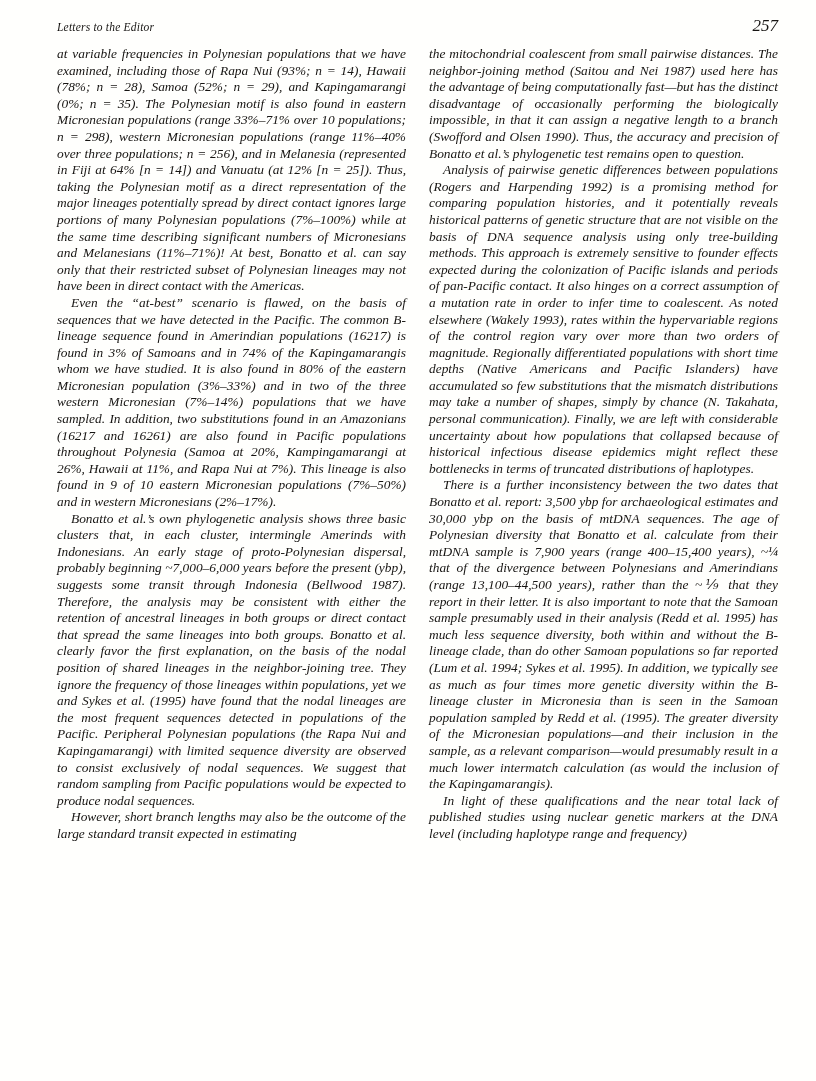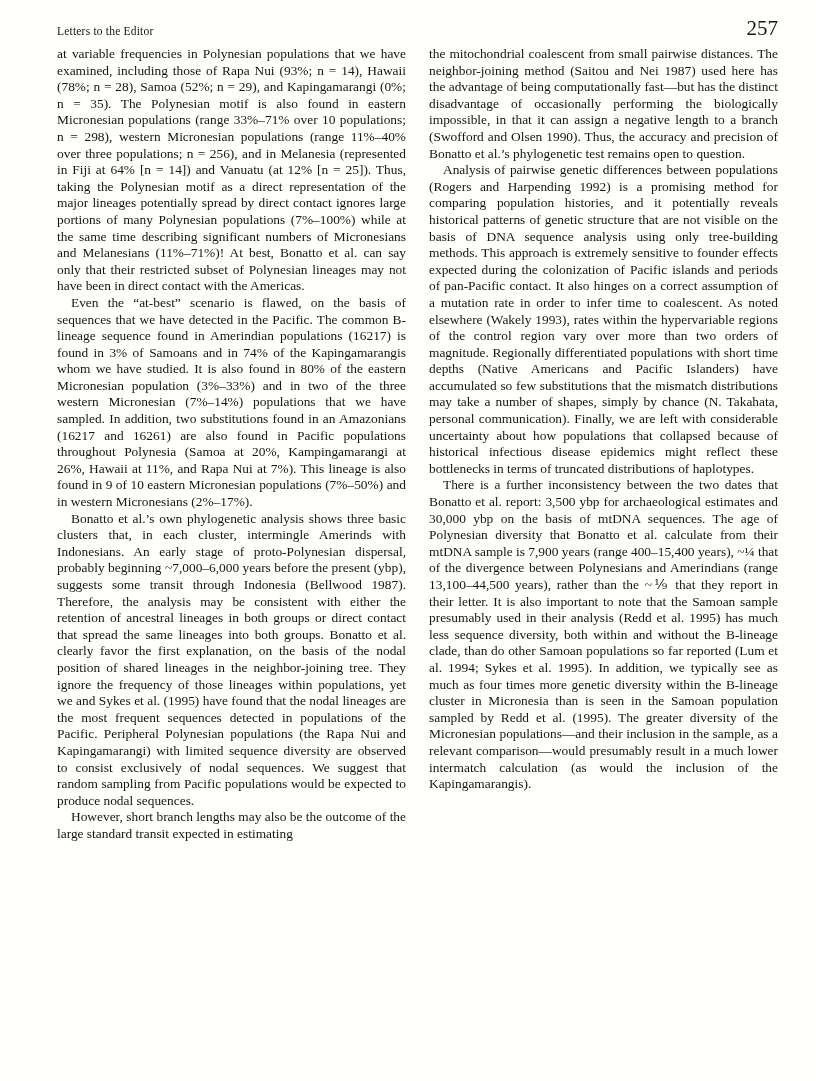--- a/index.html
+++ b/index.html
@@ -9,36 +9,37 @@
   }
   .page {
     position: relative;
     width: 816px;
     height: 1081px;
     margin: 0 auto;
     background: #fffffd;
     color: #161412;
     font-family: "Liberation Serif", "DejaVu Serif", serif;
     overflow: hidden;
+    font-style: italic;
   }
   .page-header {
     position: absolute;
     top: 16px;
     left: 57px;
     width: 721px;
     display: flex;
     justify-content: space-between;
     align-items: baseline;
   }
   .running-head {
     font-size: 11.5px;
     letter-spacing: 0.2px;
   }
   .page-number {
-    font-size: 21px;
+    font-size: 17px;
   }
   .text-columns {
     position: absolute;
     top: 46px;
     left: 57px;
     width: 721px;
     display: flex;
     gap: 23px;
   }
   .col {
@@ -69,15 +70,16 @@
     <div class="col">
         <p class="para">at variable frequencies in Polynesian populations that we have examined, including those of Rapa Nui (93%; n = 14), Hawaii (78%; n = 28), Samoa (52%; n = 29), and Kapingamarangi (0%; n = 35). The Polynesian motif is also found in eastern Micronesian populations (range 33%–71% over 10 populations; n = 298), western Micronesian populations (range 11%–40% over three populations; n = 256), and in Melanesia (represented in Fiji at 64% [n = 14]) and Vanuatu (at 12% [n = 25]). Thus, taking the Polynesian motif as a direct representation of the major lineages potentially spread by direct contact ignores large portions of many Polynesian populations (7%–100%) while at the same time describing significant numbers of Micronesians and Melanesians (11%–71%)! At best, Bonatto et al. can say only that their restricted subset of Polynesian lineages may not have been in direct contact with the Americas.</p>
         <p class="para indent">Even the “at-best” scenario is flawed, on the basis of sequences that we have detected in the Pacific. The common B-lineage sequence found in Amerindian populations (16217) is found in 3% of Samoans and in 74% of the Kapingamarangis whom we have studied. It is also found in 80% of the eastern Micronesian population (3%–33%) and in two of the three western Micronesian (7%–14%) populations that we have sampled. In addition, two substitutions found in an Amazonians (16217 and 16261) are also found in Pacific populations throughout Polynesia (Samoa at 20%, Kampingamarangi at 26%, Hawaii at 11%, and Rapa Nui at 7%). This lineage is also found in 9 of 10 eastern Micronesian populations (7%–50%) and in western Micronesians (2%–17%).</p>
         <p class="para indent">Bonatto et al.’s own phylogenetic analysis shows three basic clusters that, in each cluster, intermingle Amerinds with Indonesians. An early stage of proto-Polynesian dispersal, probably beginning ~7,000–6,000 years before the present (ybp), suggests some transit through Indonesia (Bellwood 1987). Therefore, the analysis may be consistent with either the retention of ancestral lineages in both groups or direct contact that spread the same lineages into both groups. Bonatto et al. clearly favor the first explanation, on the basis of the nodal position of shared lineages in the neighbor-joining tree. They ignore the frequency of those lineages within populations, yet we and Sykes et al. (1995) have found that the nodal lineages are the most frequent sequences detected in populations of the Pacific. Peripheral Polynesian populations (the Rapa Nui and Kapingamarangi) with limited sequence diversity are observed to consist exclusively of nodal sequences. We suggest that random sampling from Pacific populations would be expected to produce nodal sequences.</p>
         <p class="para indent">However, short branch lengths may also be the outcome of the large standard transit expected in estimating</p>
       </div>
     <div class="col">
         <p class="para">the mitochondrial coalescent from small pairwise distances. The neighbor-joining method (Saitou and Nei 1987) used here has the advantage of being computationally fast—but has the distinct disadvantage of occasionally performing the biologically impossible, in that it can assign a negative length to a branch (Swofford and Olsen 1990). Thus, the accuracy and precision of Bonatto et al.’s phylogenetic test remains open to question.</p>
         <p class="para indent">Analysis of pairwise genetic differences between populations (Rogers and Harpending 1992) is a promising method for comparing population histories, and it potentially reveals historical patterns of genetic structure that are not visible on the basis of DNA sequence analysis using only tree-building methods. This approach is extremely sensitive to founder effects expected during the colonization of Pacific islands and periods of pan-Pacific contact. It also hinges on a correct assumption of a mutation rate in order to infer time to coalescent. As noted elsewhere (Wakely 1993), rates within the hypervariable regions of the control region vary over more than two orders of magnitude. Regionally differentiated populations with short time depths (Native Americans and Pacific Islanders) have accumulated so few substitutions that the mismatch distributions may take a number of shapes, simply by chance (N. Takahata, personal communication). Finally, we are left with considerable uncertainty about how populations that collapsed because of historical infectious disease epidemics might reflect these bottlenecks in terms of truncated distributions of haplotypes.</p>
         <p class="para indent">There is a further inconsistency between the two dates that Bonatto et al. report: 3,500 ybp for archaeological estimates and 30,000 ybp on the basis of mtDNA sequences. The age of Polynesian diversity that Bonatto et al. calculate from their mtDNA sample is 7,900 years (range 400–15,400 years), ~¼ that of the divergence between Polynesians and Amerindians (range 13,100–44,500 years), rather than the ~⅑ that they report in their letter. It is also important to note that the Samoan sample presumably used in their analysis (Redd et al. 1995) has much less sequence diversity, both within and without the B-lineage clade, than do other Samoan populations so far reported (Lum et al. 1994; Sykes et al. 1995). In addition, we typically see as much as four times more genetic diversity within the B-lineage cluster in Micronesia than is seen in the Samoan population sampled by Redd et al. (1995). The greater diversity of the Micronesian populations—and their inclusion in the sample, as a relevant comparison—would presumably result in a much lower intermatch calculation (as would the inclusion of the Kapingamarangis).</p>
+        <p class="para indent">In light of these qualifications and the near total lack of published studies using nuclear genetic markers at the DNA level (including haplotype range and frequency)</p>
       </div>
   </div>
 </div>
 
 </body></html>

